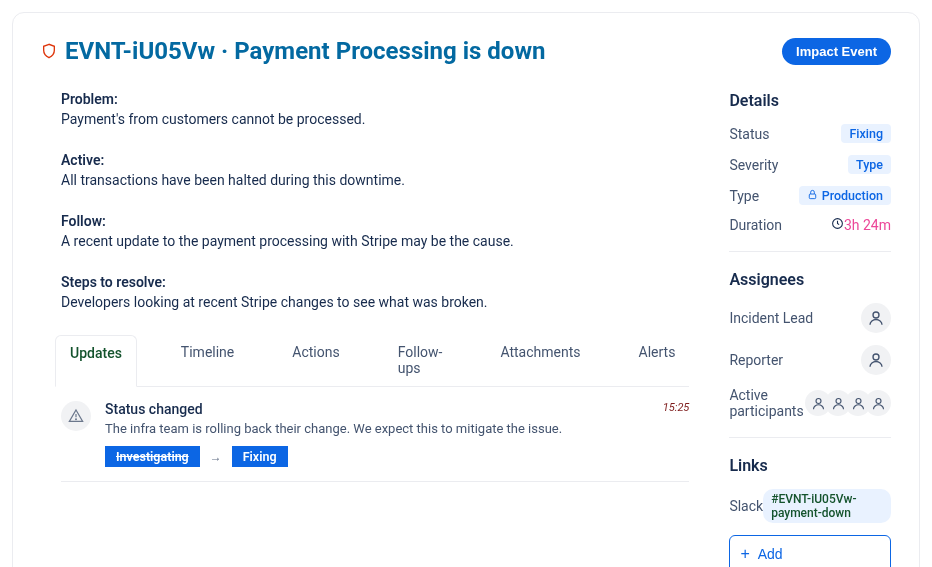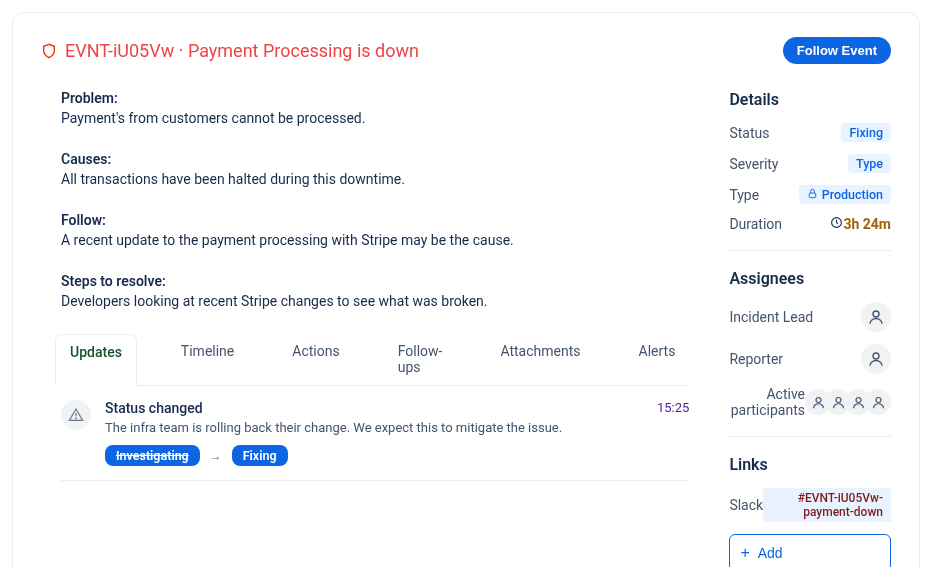--- a/index.html
+++ b/index.html
@@ -29,23 +29,23 @@
     align-items: center;
     gap: 8px;
   }
   .shield-icon {
     display: inline-block;
     width: 16px;
     height: 18px;
     color: #de350b;
   }
   .title {
-    font-size: 18px;
-    font-weight: 400;
-    color: #ef4444;
+    font-size: 24px;
+    font-weight: 700;
+    color: #0369a1;
   }
   .follow-btn {
     background: #0c66e4;
     color: #fff;
     border: none;
     border-radius: 14px;
     padding: 6px 14px;
     font-size: 13px;
     font-weight: 600;
     cursor: pointer;
@@ -114,52 +114,52 @@
     font-weight: 500;
     font-size: 14px;
     margin-bottom: 4px;
   }
   .update-desc {
     font-size: 13px;
     color: #44546f;
     margin-bottom: 10px;
   }
   .update-time {
-    color: #4c1d95;
-    font-size: 13px;
+    color: #7f1d1d;
+    font-size: 11px;
+    font-style: italic;
   }
   .status-pills {
     display: flex;
     align-items: center;
     gap: 10px;
   }
   .pill {
     background: #0c66e4;
     color: #fff;
-    border-radius: 8px;
+    border-radius: 0;
     padding: 3px 11px;
     font-size: 12.5px;
     font-weight: 600;
   }
   .pill.strike { text-decoration: line-through; }
   .arrow { color: #626f86; font-size: 12px; }
 
   .details-heading {
     font-weight: 600;
     font-size: 16px;
     margin-bottom: 14px;
   }
   .detail-row {
     display: flex;
     justify-content: space-between;
     align-items: center;
     margin-bottom: 12px;
     font-size: 14px;
     color: #44546f;
-    text-align: right;
   }
   .badge-fixing {
     background: #e9f2ff;
     color: #0c66e4;
     border-radius: 4px;
     padding: 2px 8px;
     font-size: 12.5px;
     font-weight: 500;
   }
   .badge-high {
@@ -175,22 +175,22 @@
     color: #0c66e4;
     border-radius: 4px;
     padding: 2px 8px;
     font-size: 12.5px;
     font-weight: 500;
     display: inline-flex;
     align-items: center;
     gap: 4px;
   }
   .duration-val {
-    color: #a16207;
-    font-weight: 700;
+    color: #ec4899;
+    font-weight: 400;
     display: inline-flex;
     align-items: center;
   }
   .sep {
     border-top: 1px solid #ebecf0;
     margin: 18px 0;
   }
   .avatar {
     width: 30px;
     height: 30px;
@@ -204,22 +204,22 @@
     display: flex;
   }
   .avatar-group .avatar {
     margin-left: -6px;
     width: 26px;
     height: 26px;
   }
   .avatar-group .avatar:first-child { margin-left: 0; }
   .link-chip {
     background: #e9f2ff;
-    color: #7f1d1d;
-    border-radius: 0;
+    color: #14532d;
+    border-radius: 10px;
     padding: 3px 8px;
     font-size: 12px;
     font-weight: 500;
   }
   .add-btn {
     width: 100%;
     border: 1px solid #0c66e4;
     background: #fff;
     color: #0c66e4;
     border-radius: 6px;
@@ -244,29 +244,29 @@
         <svg viewBox="0 0 24 24" width="16" height="18" fill="none" stroke="currentColor" stroke-width="2">
             <path d="M12 2 L4 5 v6 c0 5 3.5 9 8 11 4.5-2 8-6 8-11 V5 L12 2 Z"></path>
           </svg>
       </span>
       <span class="title">
         <span>EVNT-iU05Vw</span>
         <span>·</span>
         <span>Payment Processing is down</span>
       </span>
     </div>
-    <button class="follow-btn">Follow Event</button>
+    <button class="follow-btn">Impact Event</button>
   </div>
 
   <div class="body">
     <div class="left">
       <div class="section-label">Problem:</div>
       <div class="section-text">Payment's from customers cannot be processed.</div>
 
-      <div class="section-label">Causes:</div>
+      <div class="section-label">Active:</div>
       <div class="section-text">All transactions have been halted during this downtime.</div>
 
       <div class="section-label">Follow:</div>
       <div class="section-text">A recent update to the payment processing with Stripe may be the cause.</div>
 
       <div class="section-label">Steps to resolve:</div>
       <div class="section-text">Developers looking at recent Stripe changes to see what was broken.</div>
 
       <div class="tabs">
         <div class="tab active">Updates</div>

